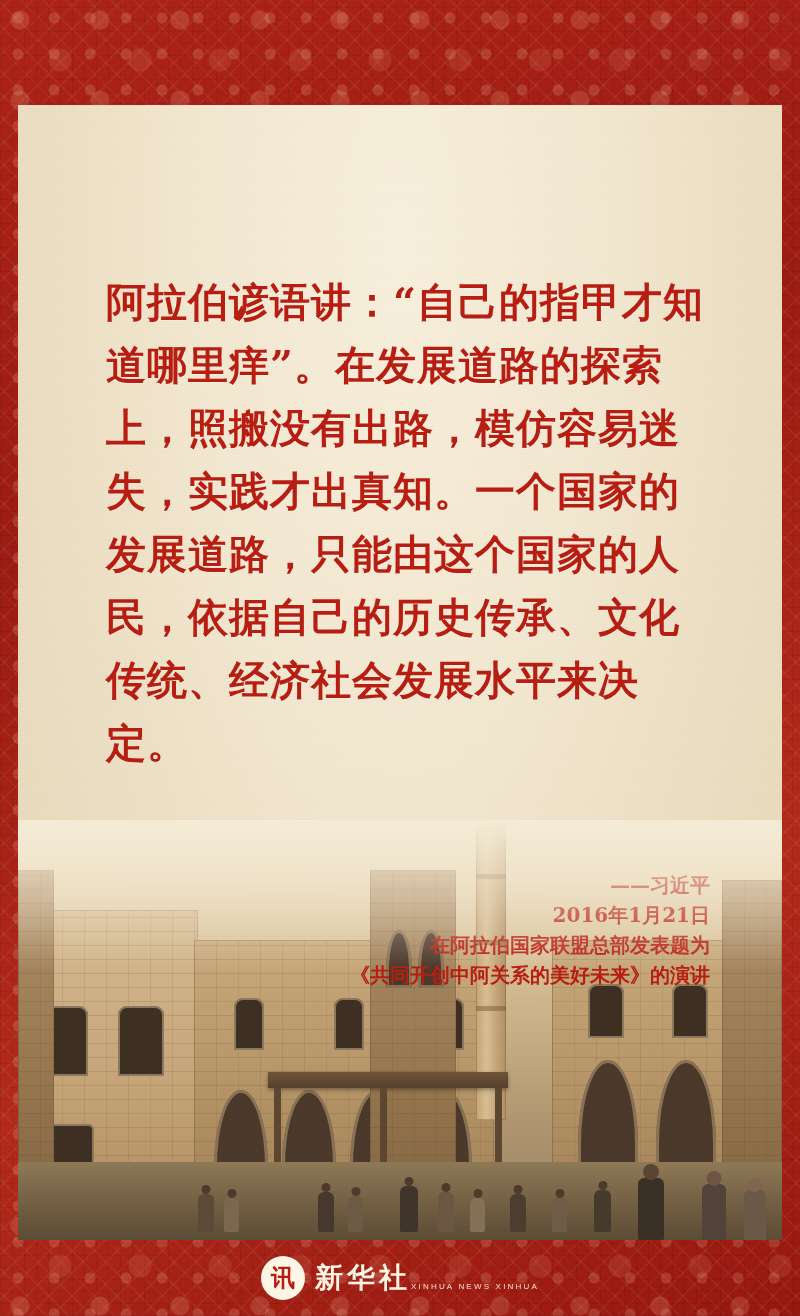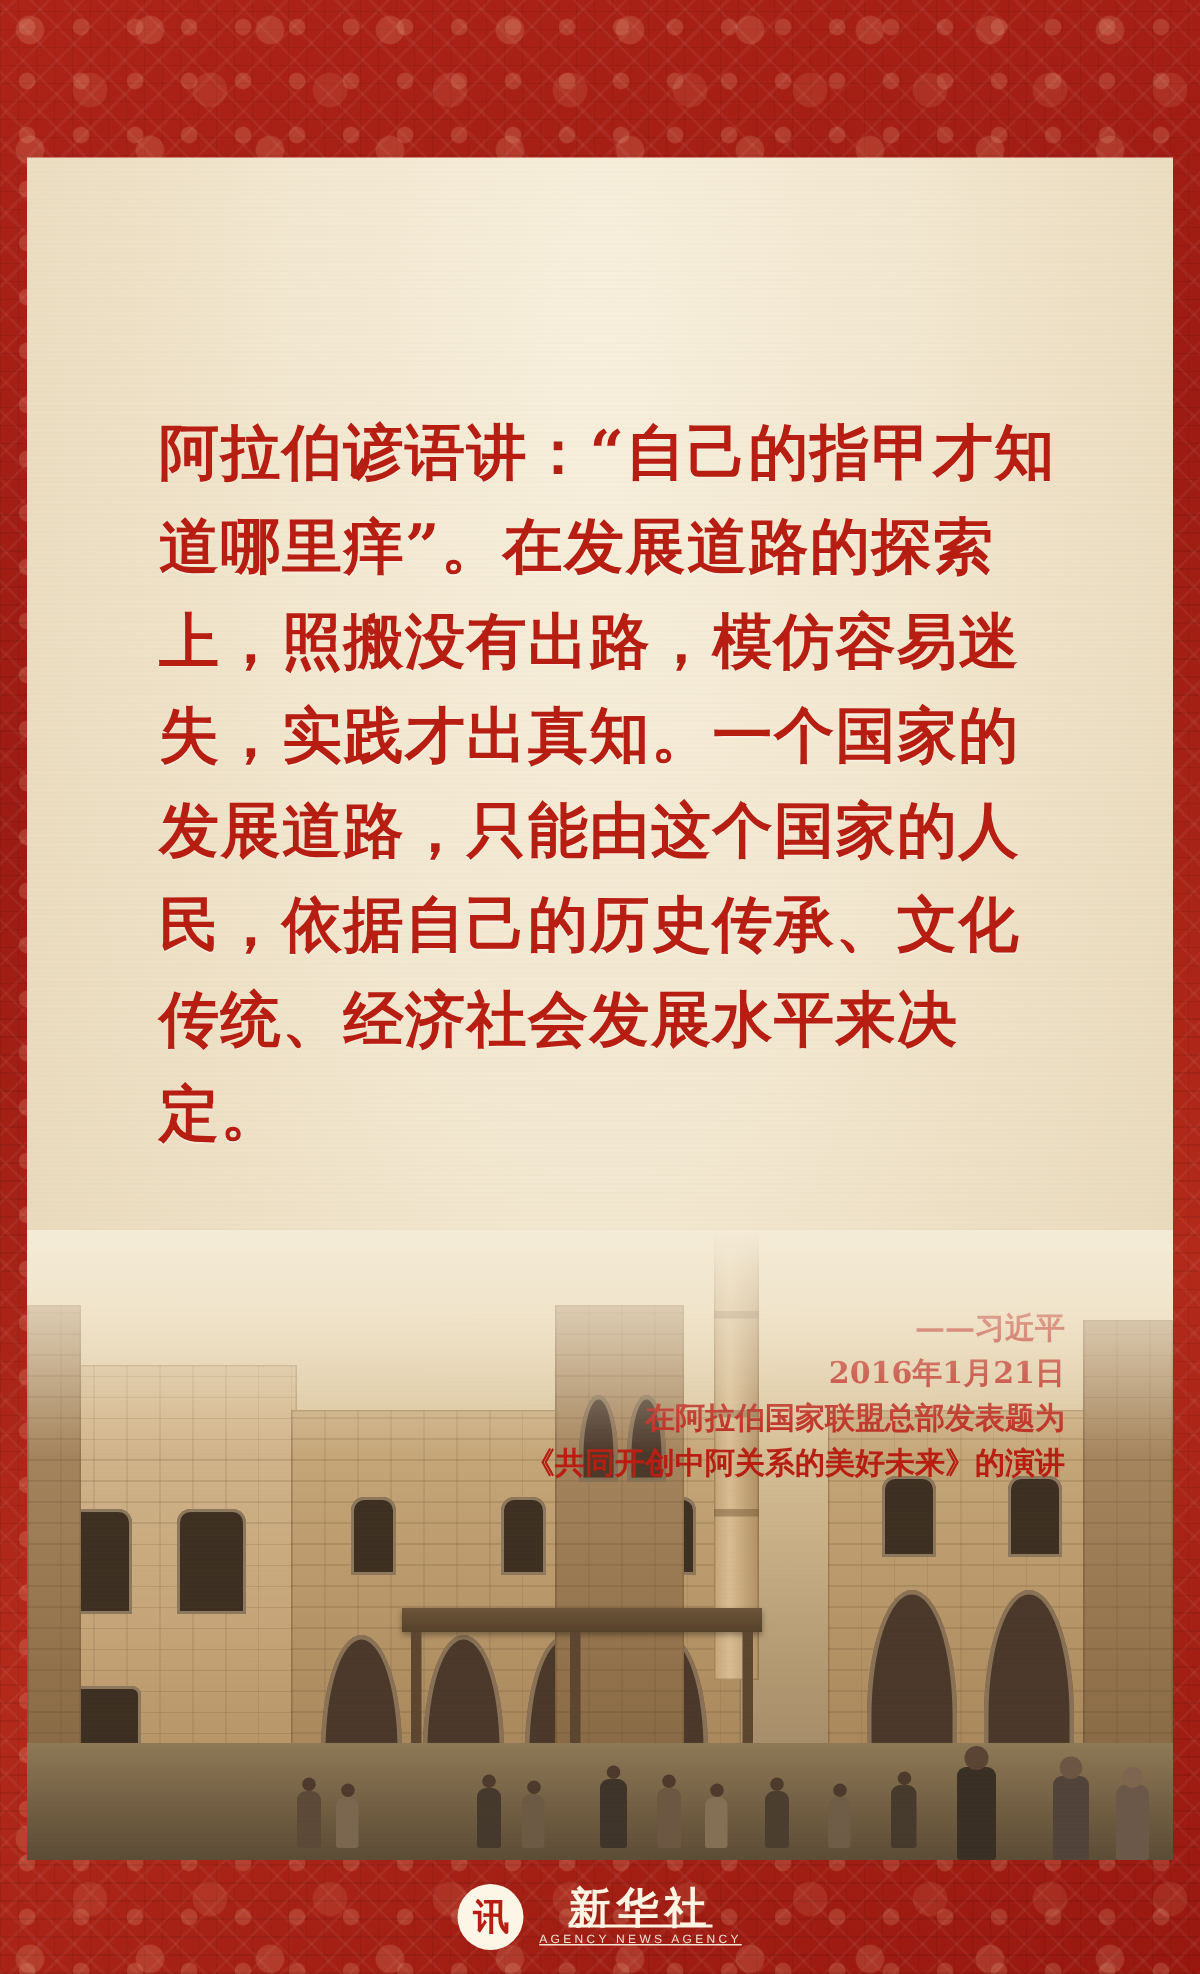--- a/index.html
+++ b/index.html
@@ -201,24 +201,23 @@
     background: #fdf6e6;
     display: flex; align-items: center; justify-content: center;
     color: #b81d12;
     font-family: "DejaVu Serif", "Liberation Serif", serif;
     font-weight: 700;
     font-size: 24px;
     line-height: 1;
   }
   .logo-text {
     display: flex;
-    flex-direction: column;
-    align-items: center;
+    flex-direction: row;
+    align-items: flex-end;
     color: #fdf4e3;
-    text-decoration: underline;
   }
   .logo-cn {
     font-family: "DejaVu Serif", "Liberation Serif", serif;
     font-weight: 700;
     font-size: 28px;
     letter-spacing: 4px;
     line-height: 30px;
   }
   .logo-en {
     font-size: 8px;
@@ -344,17 +343,17 @@
       <div>在阿拉伯国家联盟总部发表题为</div>
       <div>《共同开创中阿关系的美好未来》的演讲</div>
     </div>
 
   </div>
 
   <div class="footer">
     <div class="logo-mark">讯</div>
     <div class="logo-text">
       <div class="logo-cn">新华社</div>
-      <div class="logo-en">AGENCY NEWS AGENCY</div>
+      <div class="logo-en">XINHUA NEWS XINHUA</div>
     </div>
   </div>
 
 </div>
 
 </body></html>

